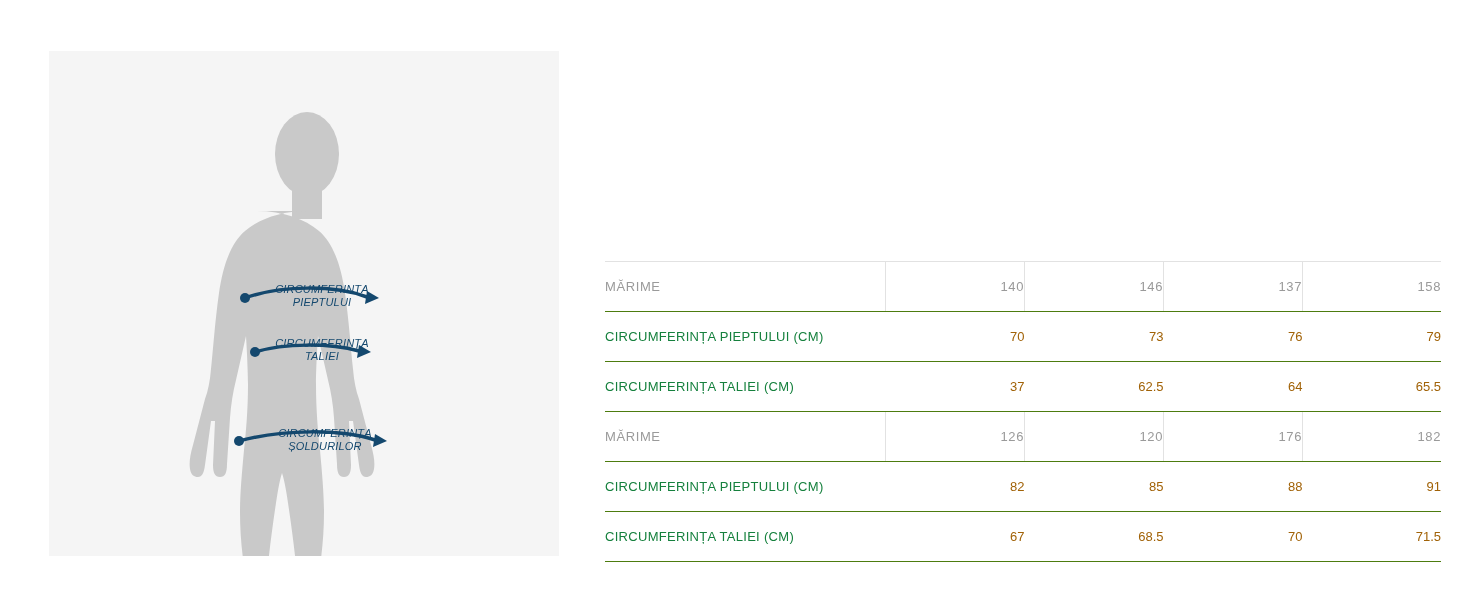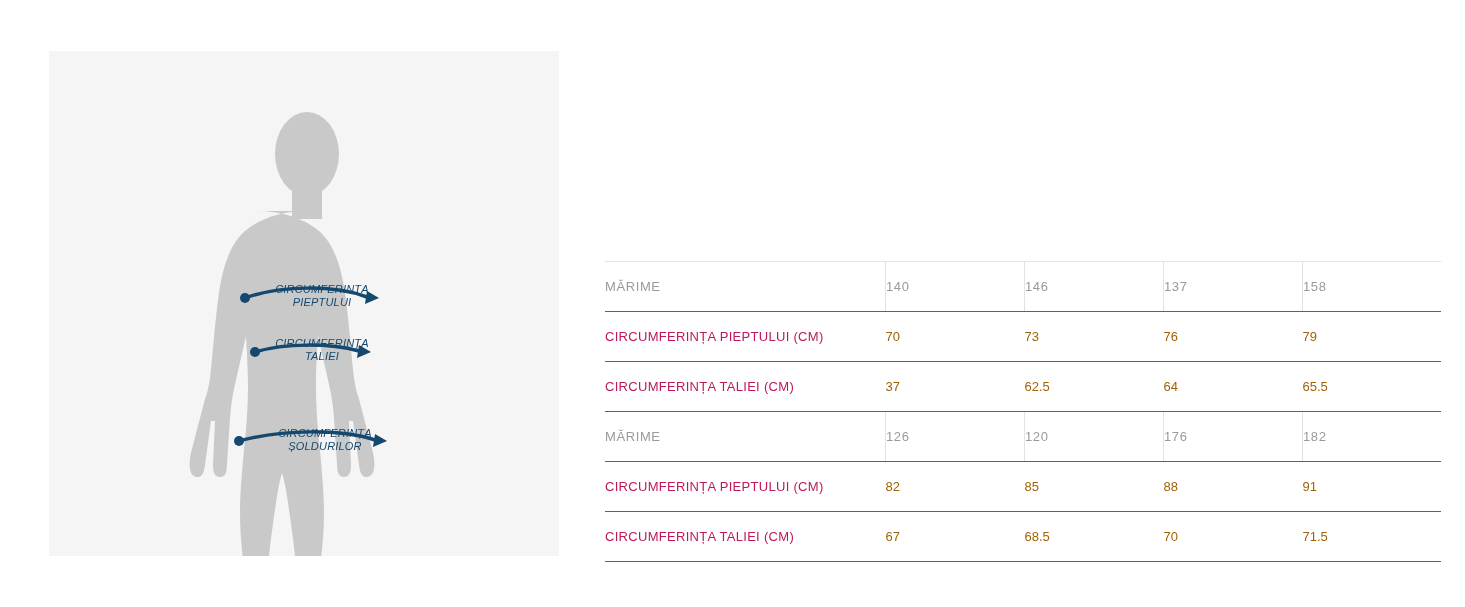--- a/index.html
+++ b/index.html
@@ -76,32 +76,32 @@
     table-layout: fixed;
   }
   table.size-table td {
     height: 49px;
     vertical-align: middle;
     border-bottom: 1px solid #4d7c0f;
     font-size: 13px;
     padding: 0;
   }
   td.col-label { width: 280px; padding-left: 26px; }
-  td.col-val   { width: 138px; padding-left: 28px; }
+  td.col-val   { width: 138px; padding-left: 28px; text-align: right; }
 
   tr.head-row td {
     color: #9a9a9a;
     letter-spacing: 0.6px;
     border-top: 1px solid #e2e2e2;
   }
   tr.head-row td.col-val {
     border-left: 1px solid #e2e2e2;
   }
   tr.data-row td.col-label {
-    color: #be185d;
+    color: #15803d;
     letter-spacing: 0.3px;
   }
   tr.data-row td.col-val {
     color: #a16207;
   }
   tr.head-row.second td {
     border-top: 1px solid #e2e2e2;
   }
 </style>
 </head>

